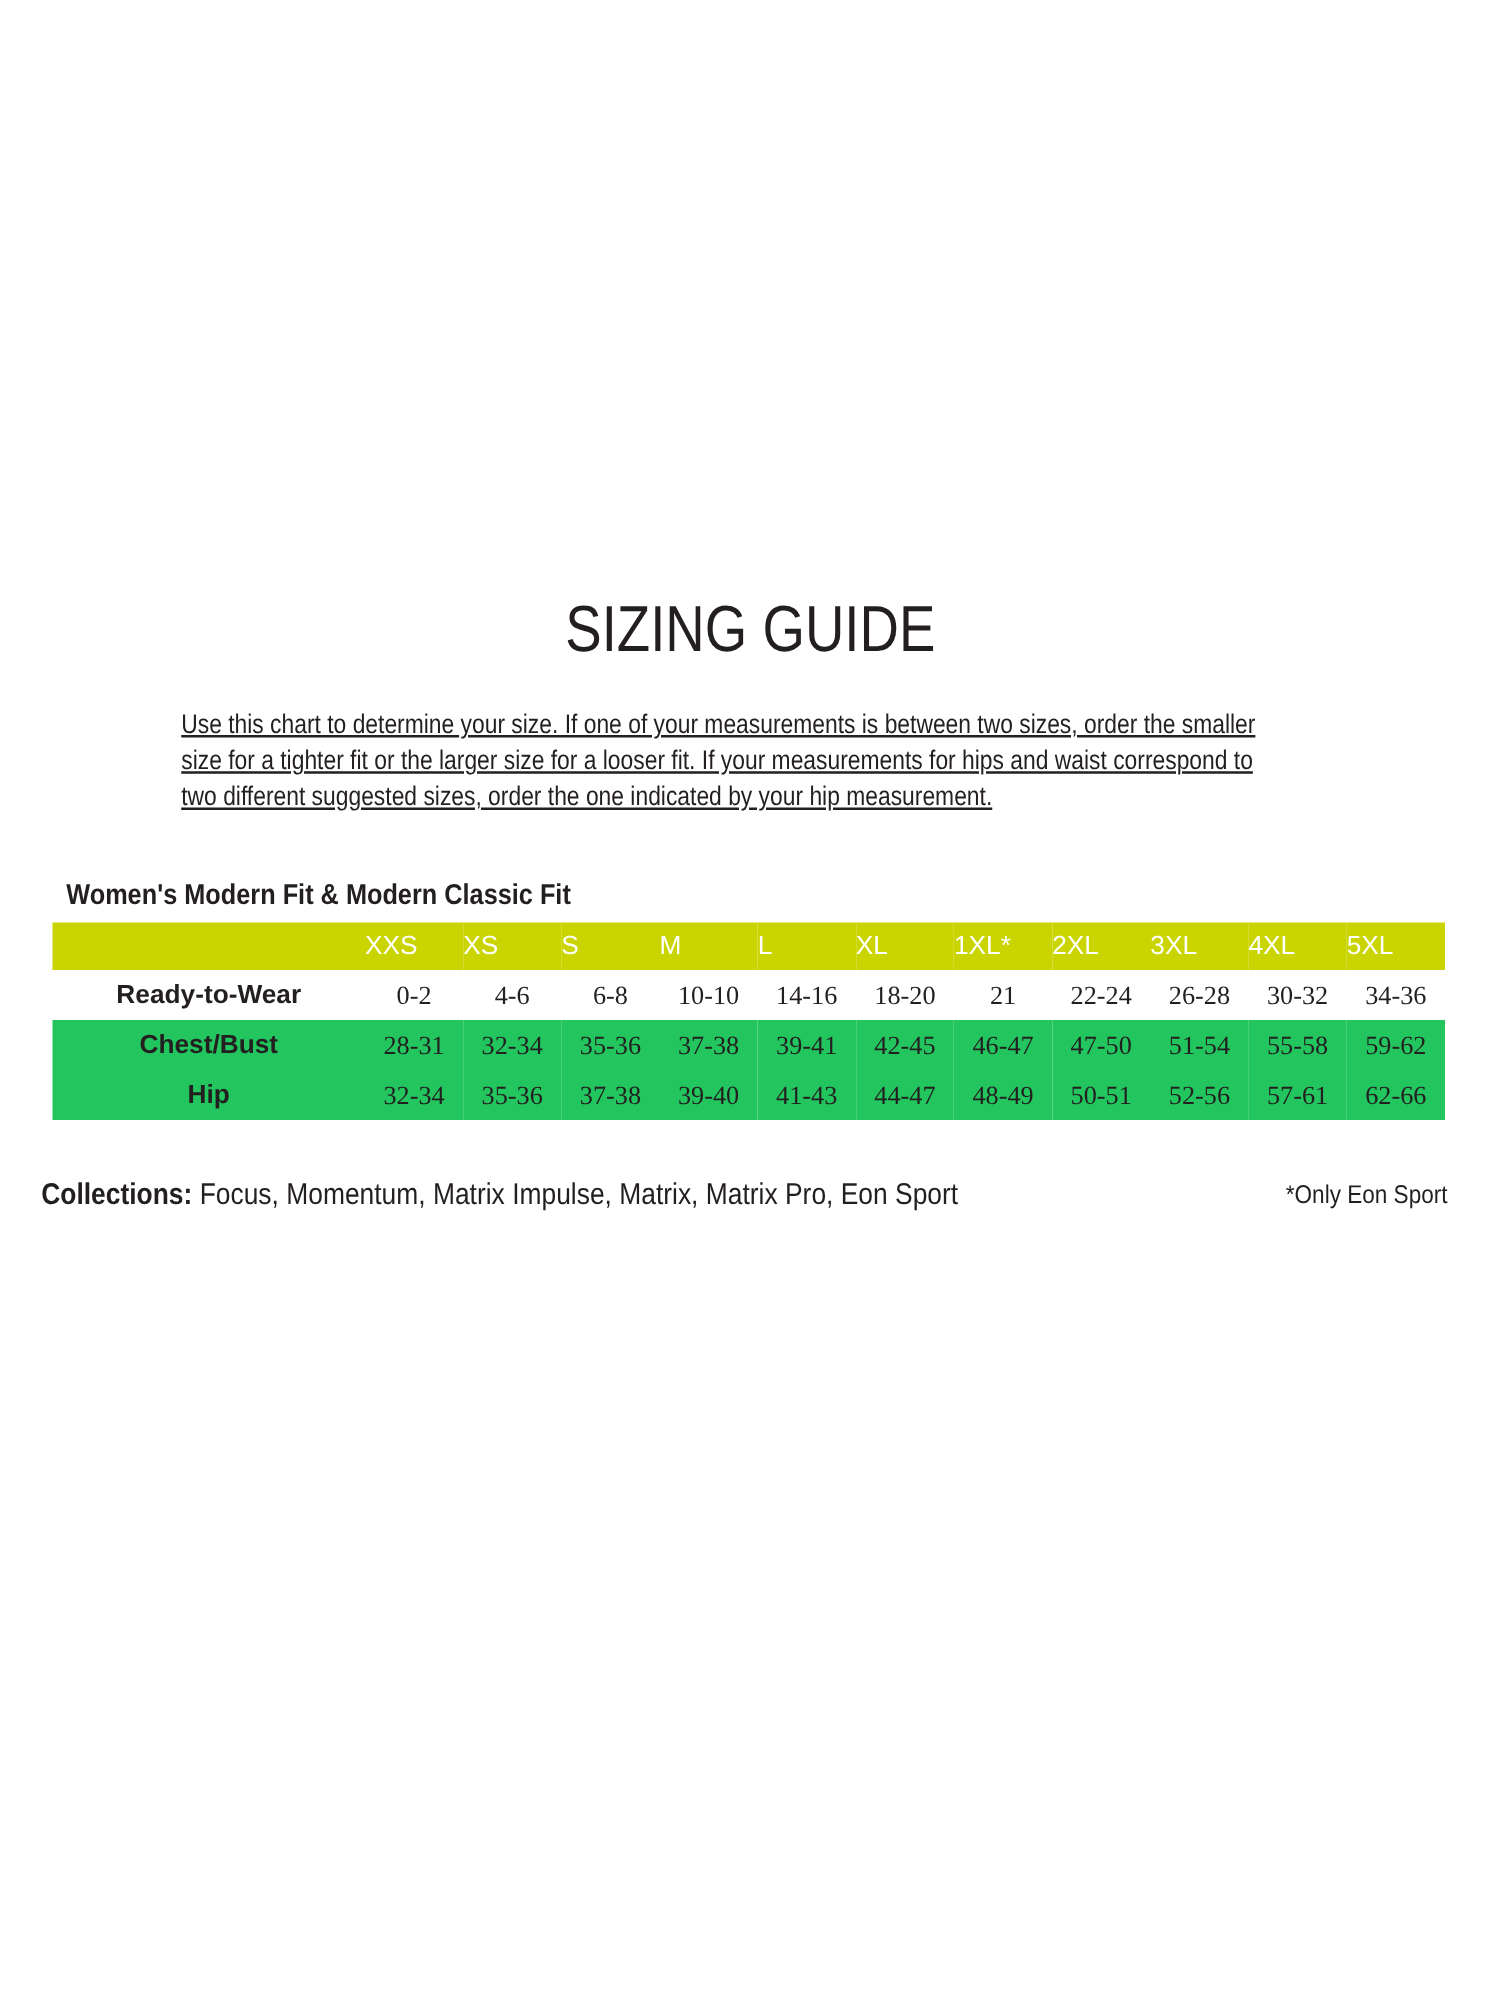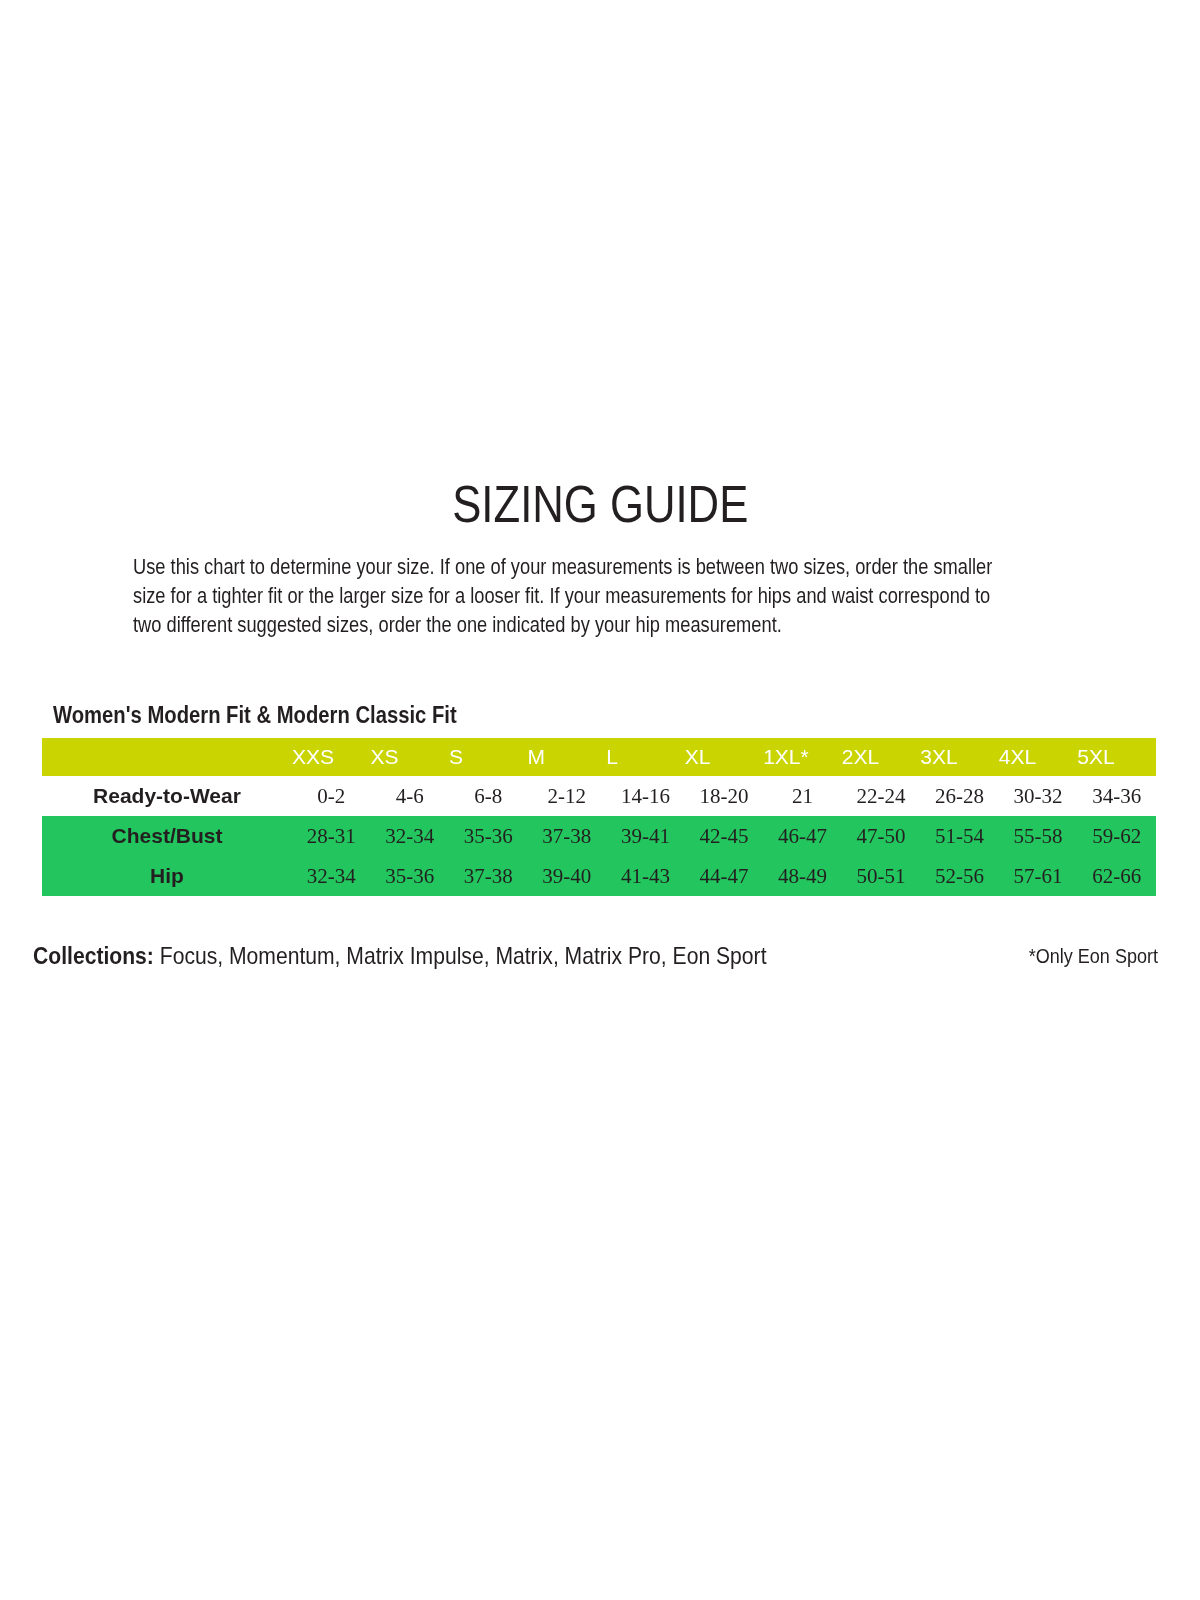--- a/index.html
+++ b/index.html
@@ -18,22 +18,22 @@
     margin: 0; text-align: center;
     font-size: 52px; font-weight: 400; line-height: 50px;
   }
   .title .squeeze {
     display: inline-block; white-space: nowrap;
     transform: scaleX(0.84);
   }
 
   
   .intro {
-    position: absolute; top: 553px; left: 133px; margin: 0;
-    font-size: 21.5px; line-height: 29px;
+    position: absolute; top: 553px; left: 133px; margin: 12px;
+    font-size: 21.5px; line-height: 29px; text-decoration: underline;
   }
   .intro .line {
     transform: scaleX(0.85); transform-origin: 0 0;
     white-space: nowrap;
   }
 
   
   .section-heading {
     position: absolute; top: 702px; left: 53px; margin: 0;
     font-size: 23px; font-weight: 700; line-height: 27px;
@@ -117,21 +117,21 @@
           <th>4XL</th>
           <th>5XL</th>
         </tr>
     </thead>
     <tbody id="table-body">
         <tr>
           <th>Ready-to-Wear</th>
           <td>0-2</td>
           <td>4-6</td>
           <td>6-8</td>
-          <td>2-12</td>
+          <td>10-10</td>
           <td>14-16</td>
           <td>18-20</td>
           <td>21</td>
           <td>22-24</td>
           <td>26-28</td>
           <td>30-32</td>
           <td>34-36</td>
         </tr>
         <tr class="stripe">
           <th>Chest/Bust</th>

